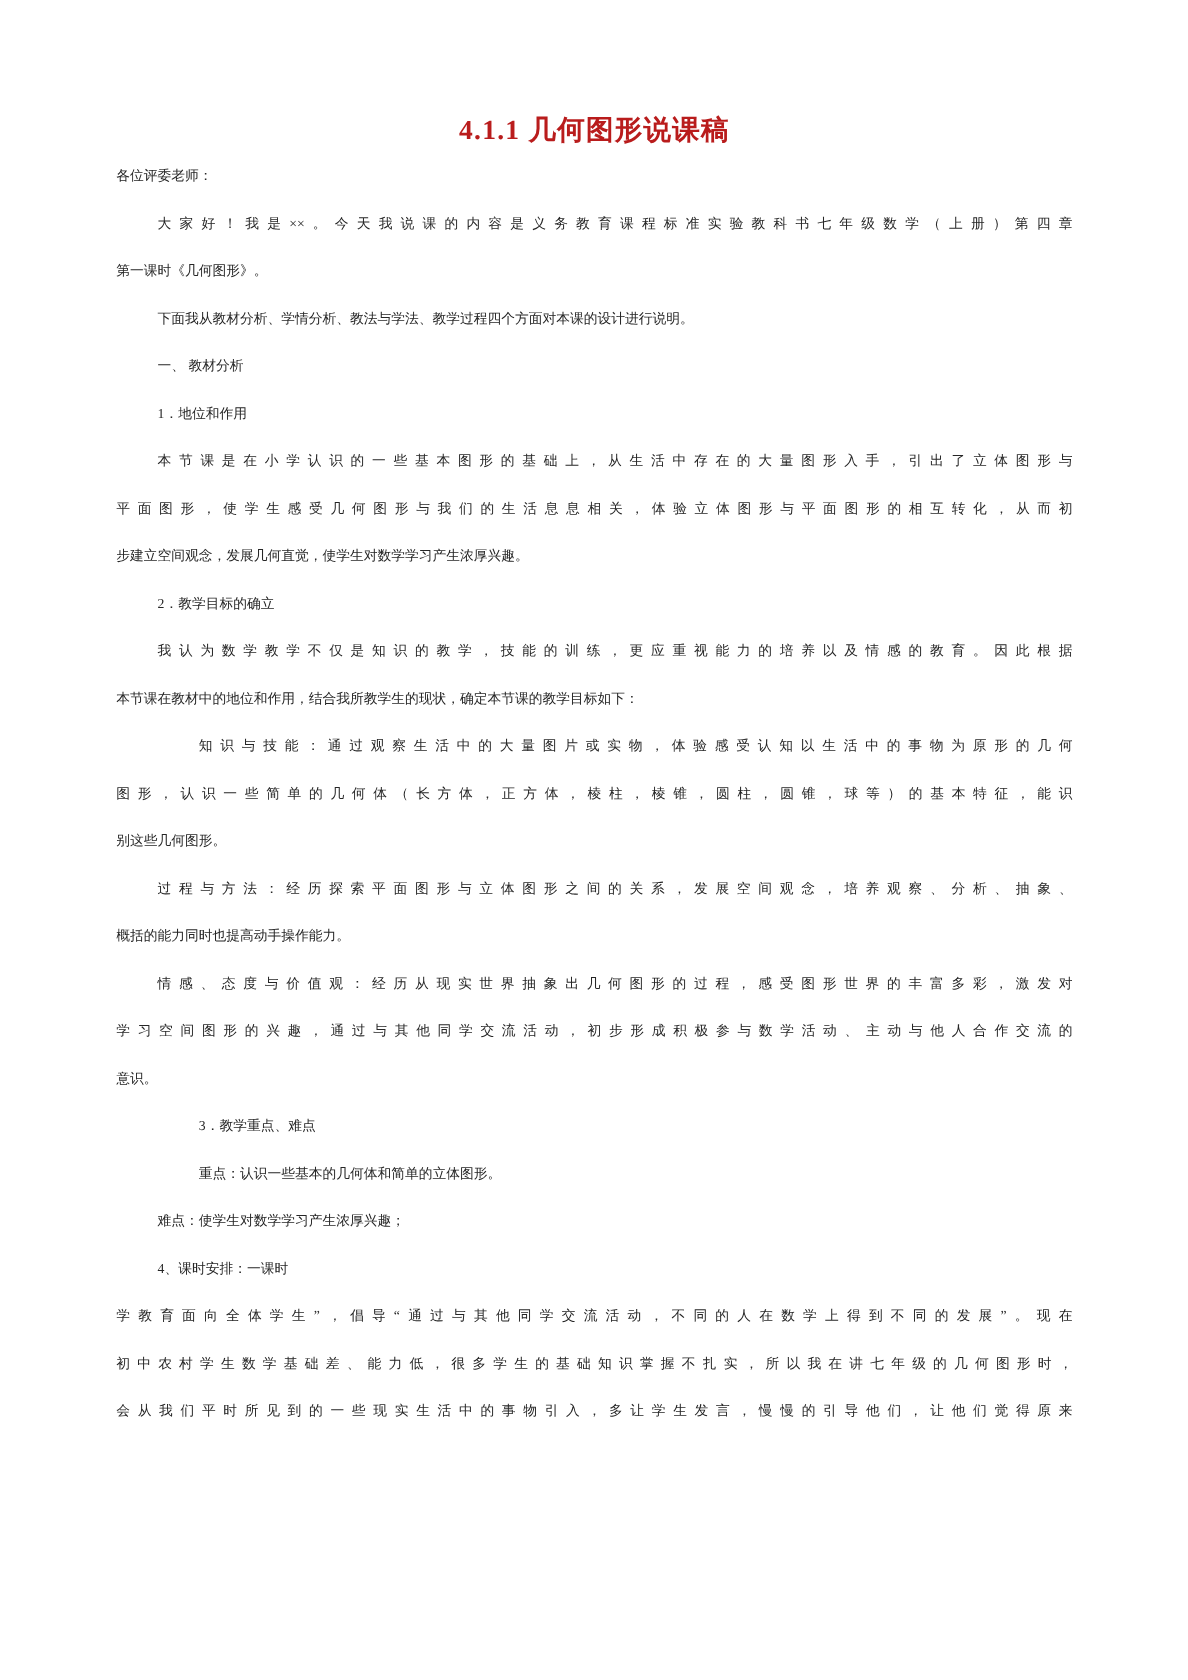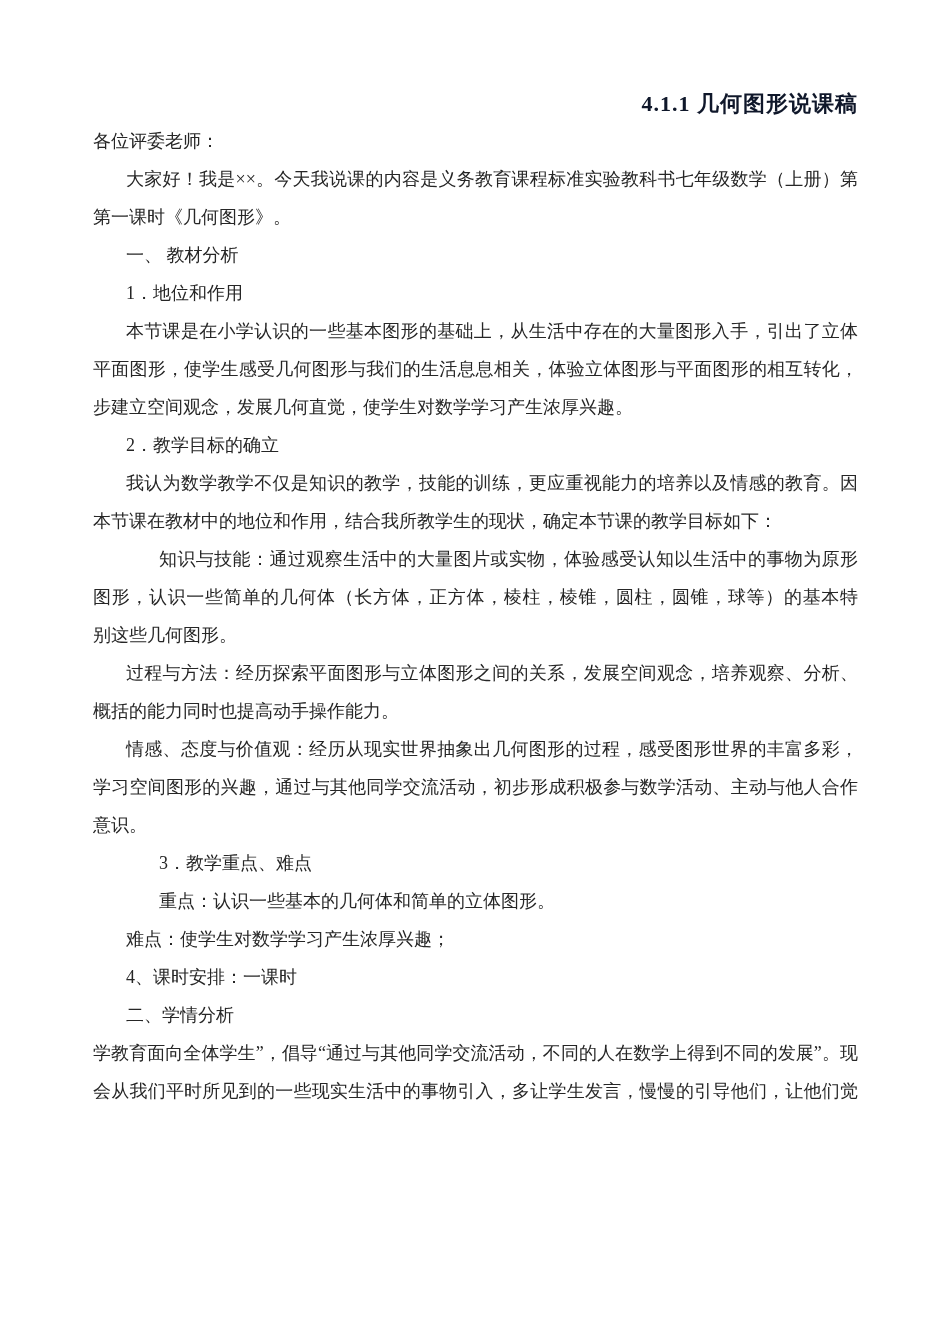--- a/index.html
+++ b/index.html
@@ -24,60 +24,61 @@
     height: 36px;
     line-height: 36px;
     text-align: center;
     font-size: 22px;
     font-weight: bold;
     letter-spacing: 1px;
   }
   .line {
     height: 38px;
     line-height: 38px;
-    font-size: 18px;
+    font-size: 11px;
     overflow: hidden;
     white-space: normal;
   }
   .i2 { text-indent: 33px; }
   .i4 { text-indent: 66px; }
   .j {
     text-align: justify;
     text-align-last: justify;
     font-family: Liberation Serif, serif;
   }
 </style>
 </head>
 <body>
 
 <div class="page" style="background: rgb(255, 255, 255); color: rgb(38, 38, 38);">
   <div class="content">
-    <div class="doc-title" style="color: #0f172a; text-align: right;">4.1.1 几何图形说课稿</div>
+    <div class="doc-title" style="color: #b91c1c;">4.1.1 几何图形说课稿</div>
     <div>
         <div class="line i0">各位评委老师：</div>
         <div class="line i2 j">大家好！我是××。今天我说课的内容是义务教育课程标准实验教科书七年级数学（上册）第四章</div>
         <div class="line i0">第一课时《几何图形》。</div>
+        <div class="line i2">下面我从教材分析、学情分析、教法与学法、教学过程四个方面对本课的设计进行说明。</div>
         <div class="line i2">一、 教材分析</div>
         <div class="line i2">1．地位和作用</div>
         <div class="line i2 j">本节课是在小学认识的一些基本图形的基础上，从生活中存在的大量图形入手，引出了立体图形与</div>
         <div class="line i0 j">平面图形，使学生感受几何图形与我们的生活息息相关，体验立体图形与平面图形的相互转化，从而初</div>
         <div class="line i0">步建立空间观念，发展几何直觉，使学生对数学学习产生浓厚兴趣。</div>
         <div class="line i2">2．教学目标的确立</div>
         <div class="line i2 j">我认为数学教学不仅是知识的教学，技能的训练，更应重视能力的培养以及情感的教育。因此根据</div>
         <div class="line i0">本节课在教材中的地位和作用，结合我所教学生的现状，确定本节课的教学目标如下：</div>
         <div class="line i4 j">知识与技能：通过观察生活中的大量图片或实物，体验感受认知以生活中的事物为原形的几何</div>
         <div class="line i0 j">图形，认识一些简单的几何体（长方体，正方体，棱柱，棱锥，圆柱，圆锥，球等）的基本特征，能识</div>
         <div class="line i0">别这些几何图形。</div>
         <div class="line i2 j">过程与方法：经历探索平面图形与立体图形之间的关系，发展空间观念，培养观察、分析、抽象、</div>
         <div class="line i0">概括的能力同时也提高动手操作能力。</div>
         <div class="line i2 j">情感、态度与价值观：经历从现实世界抽象出几何图形的过程，感受图形世界的丰富多彩，激发对</div>
         <div class="line i0 j">学习空间图形的兴趣，通过与其他同学交流活动，初步形成积极参与数学活动、主动与他人合作交流的</div>
         <div class="line i0">意识。</div>
         <div class="line i4">3．教学重点、难点</div>
         <div class="line i4">重点：认识一些基本的几何体和简单的立体图形。</div>
         <div class="line i2">难点：使学生对数学学习产生浓厚兴趣；</div>
         <div class="line i2">4、课时安排：一课时</div>
-        <div class="line i2">二、学情分析</div>
         <div class="line i0 j">学教育面向全体学生”，倡导“通过与其他同学交流活动，不同的人在数学上得到不同的发展”。现在</div>
+        <div class="line i0 j">初中农村学生数学基础差、能力低，很多学生的基础知识掌握不扎实，所以我在讲七年级的几何图形时，</div>
         <div class="line i0 j">会从我们平时所见到的一些现实生活中的事物引入，多让学生发言，慢慢的引导他们，让他们觉得原来</div>
       </div>
   </div>
 </div>
 
 </body></html>

